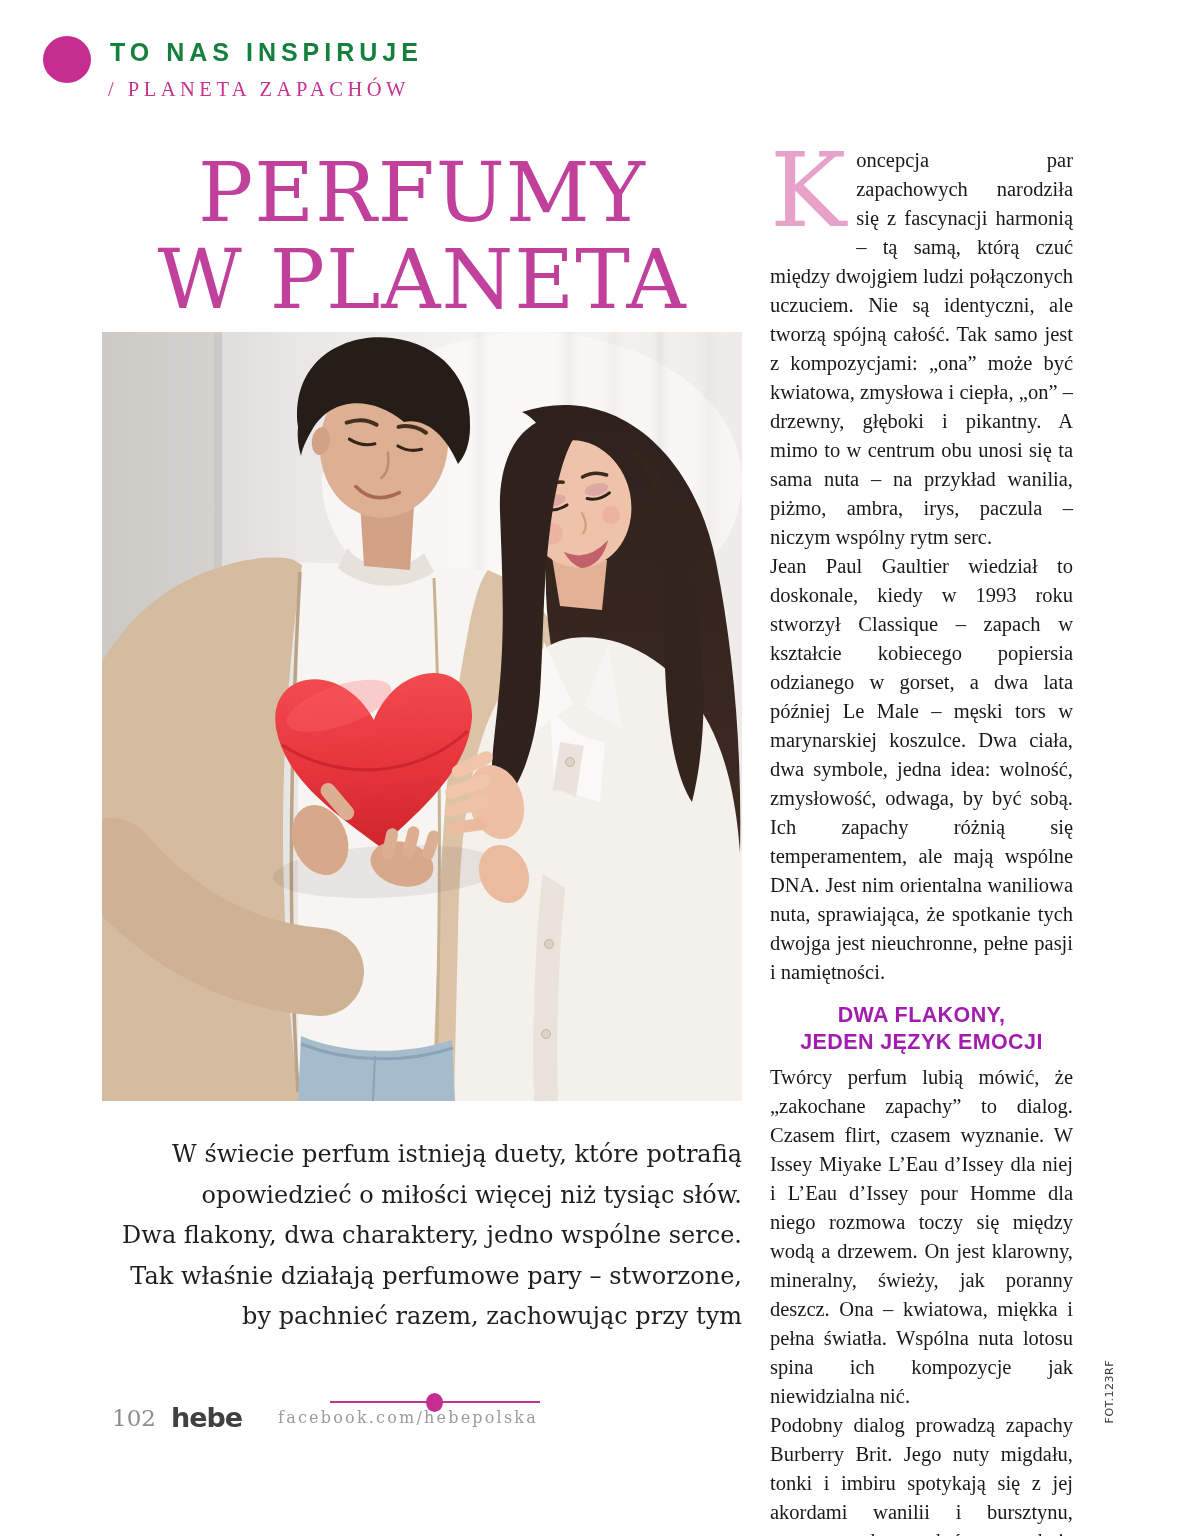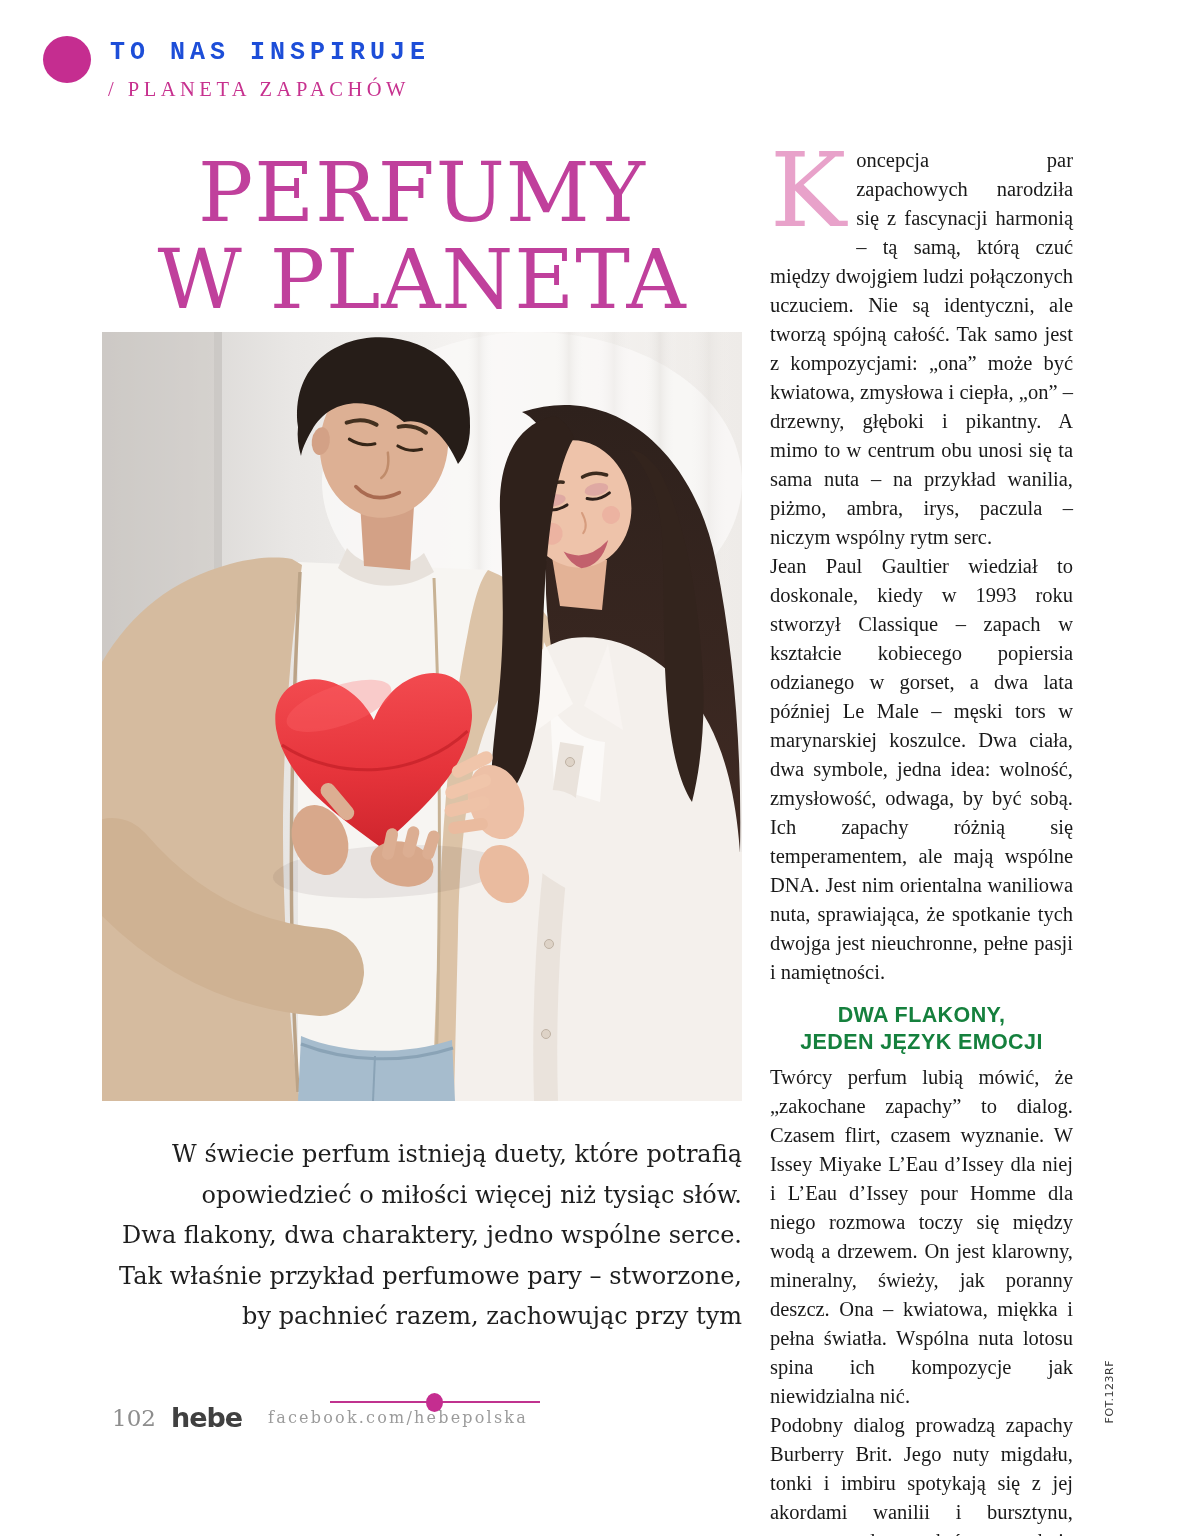--- a/index.html
+++ b/index.html
@@ -2,22 +2,22 @@
 <html lang="pl"><head>
 <meta charset="utf-8">
 <style>
   html,body{margin:0;padding:0;background:#ffffff;}
   .page{position:relative;width:1203px;height:1536px;background:#ffffff;overflow:hidden;
         font-family:"Liberation Serif",serif;color:#1c1c1c;}
 
   
   .kicker-dot{position:absolute;left:43px;top:36px;width:48px;height:47px;border-radius:50%;
               background:#c52d90;}
-  .kicker-title{position:absolute;left:110px;top:38px;font-family:Liberation Mono, monospace;
-                font-weight:bold;font-size:25px;letter-spacing:5px;color:#1d4ed8;white-space:nowrap;}
+  .kicker-title{position:absolute;left:110px;top:38px;font-family:Liberation Sans, sans-serif;
+                font-weight:bold;font-size:25px;letter-spacing:5px;color:#15803d;white-space:nowrap;}
   .kicker-subtitle{position:absolute;left:108px;top:78px;font-family:"Liberation Serif",serif;
                    font-size:20.5px;letter-spacing:4.5px;color:#c7318f;white-space:nowrap;text-align:right;}
 
   
   .main-title{position:absolute;left:102px;top:149px;width:640px;text-align:center;
               font-family:"DejaVu Serif",serif;font-weight:normal;color:#c0409c;
               font-size:82px;line-height:87px;letter-spacing:1px;}
 
   
   .photo{position:absolute;left:102px;top:332px;width:640px;height:769px;}
@@ -36,30 +36,30 @@
                  background:#c52d90;}
 
   
   .article{position:absolute;left:770px;top:146px;width:303px;
            font-family:"Liberation Serif",serif;font-size:20.5px;line-height:29px;
            color:#191919;text-align:justify;hyphens:auto;-webkit-hyphens:auto;}
   .article p{margin:0;}
   .dropcap{float:left;font-family:"DejaVu Serif",serif;font-size:102px;line-height:84px;
            height:87px;color:#e8a2ca;margin:3px 10px 0 0;}
   .sec-heading{margin:15px 0 7px 0;text-align:center;font-family:"Liberation Sans",sans-serif;
-               font-weight:bold;font-size:21.5px;line-height:27px;letter-spacing:0.4px;color:#15803d;
+               font-weight:bold;font-size:21.5px;line-height:27px;letter-spacing:0.4px;color:#a21caf;
                hyphens:none;}
 
   
   .footer{position:absolute;left:112px;top:1402px;display:flex;align-items:center;}
   .page-number{font-family:"DejaVu Serif",serif;font-size:23px;color:#8d8d8d;}
   .hebe-logo{font-family:"DejaVu Sans",sans-serif;font-weight:bold;font-size:27px;
              letter-spacing:-1px;color:#404040;margin-left:15px;}
   .social{font-family:"DejaVu Serif",serif;font-size:16px;letter-spacing:2.2px;color:#9b9b9b;
-          margin-left:26px;}
+          margin-left:36px;}
 
   
   .credit{position:absolute;left:1103px;top:1360px;writing-mode:vertical-rl;
           transform:rotate(180deg);font-family:"DejaVu Sans",sans-serif;font-size:11px;
           letter-spacing:0.5px;color:#3a3a3a;}
 </style>
 </head>
 <body>
 
 <div class="page">
@@ -190,21 +190,21 @@
         <path d="M199 712 C245 730 302 732 351 716" stroke="#8aa3b6" stroke-width="3" fill="none"></path>
         <path d="M273 724 L271 769" stroke="#8aa3b6" stroke-width="2" fill="none"></path>
       </g>
     </svg>
   </div>
 
   <div class="intro">
     <div class="iline">W świecie perfum istnieją duety, które potrafią</div>
     <div class="iline">opowiedzieć o miłości więcej niż tysiąc słów.</div>
     <div class="iline">Dwa flakony, dwa charaktery, jedno wspólne serce.</div>
-    <div class="iline">Tak właśnie przykład perfumowe pary – stworzone,</div>
+    <div class="iline">Tak właśnie działają perfumowe pary – stworzone,</div>
     <div class="iline">by pachnieć razem, zachowując przy tym</div>
   </div>
 
   <div class="divider">
     <div class="dline"></div>
     <div class="ddot"></div>
   </div>
 
   <div class="article">
     <p><span class="dropcap">K</span><span>oncepcja par zapachowych narodziła się z fascynacji harmonią – tą samą, którą czuć między dwojgiem ludzi połączonych uczuciem. Nie są identyczni, ale tworzą spójną całość. Tak samo jest z kompozycjami: „ona” może być kwiatowa, zmysłowa i ciepła, „on” – drzewny, głęboki i pikantny. A mimo to w centrum obu unosi się ta sama nuta – na przykład wanilia, piżmo, ambra, irys, paczula – niczym wspólny rytm serc.</span></p>

